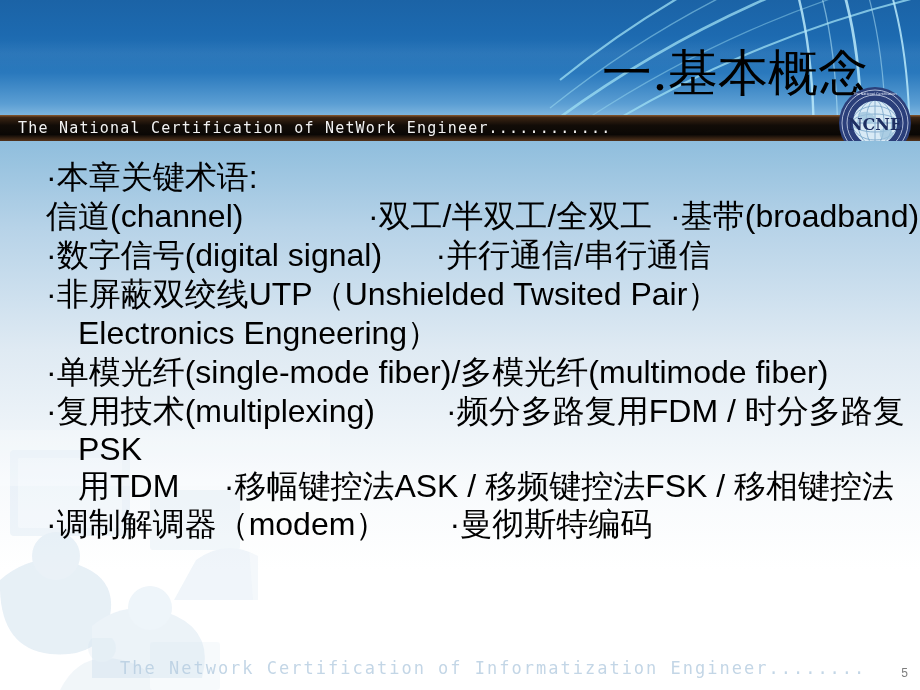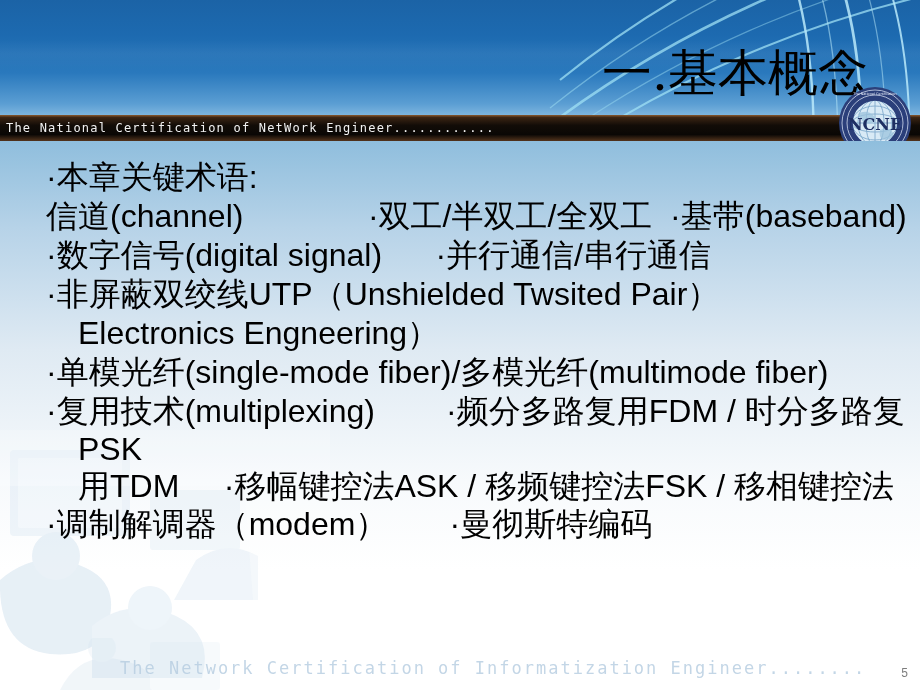--- a/index.html
+++ b/index.html
@@ -80,24 +80,24 @@
                 #8a5a30 0%,
                 #3a2413 10%,
                 #120c07 40%,
                 #0a0705 75%,
                 #53341c 100%);
     box-shadow: 0 1px 0 rgba(255,255,255,0.10);
   }
 
   .banner-text {
     position: absolute;
-    left: 6px;
+    left: 18px;
     top: 118px;
     font-family: "DejaVu Sans Mono", "Liberation Mono", monospace;
-    font-size: 12px;
+    font-size: 15px;
     line-height: 20px;
     color: #f2f2f2;
     letter-spacing: 1.2px;
     white-space: nowrap;
   }
 
   
   .logo {
     position: absolute;
     left: 838px;
@@ -269,21 +269,21 @@
       <path d="M196,130 q30,-22 62,-4 l0,44 l-84,0z" fill="#c0d7e9"></path>
     </g>
     <g opacity="0.30" fill="#ffffff">
       <rect x="0" y="0" width="330" height="56"></rect>
       <path d="M240,0 l90,0 l0,260 l-70,0z"></path>
     </g>
   </svg>
 
   <div class="content">
     <div class="line">·本章关键术语:</div>
-    <div class="line">信道(channel)              ·双工/半双工/全双工  ·基带(baseband)</div>
+    <div class="line">信道(channel)              ·双工/半双工/全双工  ·基带(broadband)</div>
     <div class="line">·数字信号(digital signal)      ·并行通信/串行通信</div>
     <div class="line">·非屏蔽双绞线UTP（Unshielded Twsited Pair）</div>
     <div class="line wrapline">Electronics Engneering）</div>
     <div class="line">·单模光纤(single-mode fiber)/多模光纤(multimode fiber)</div>
     <div class="line">·复用技术(multiplexing)        ·频分多路复用FDM / 时分多路复</div>
     <div class="line wrapline tight">PSK</div>
     <div class="line wrapline tight">用TDM     ·移幅键控法ASK / 移频键控法FSK / 移相键控法</div>
     <div class="line">·调制解调器（modem）       ·曼彻斯特编码</div>
   </div>
 

